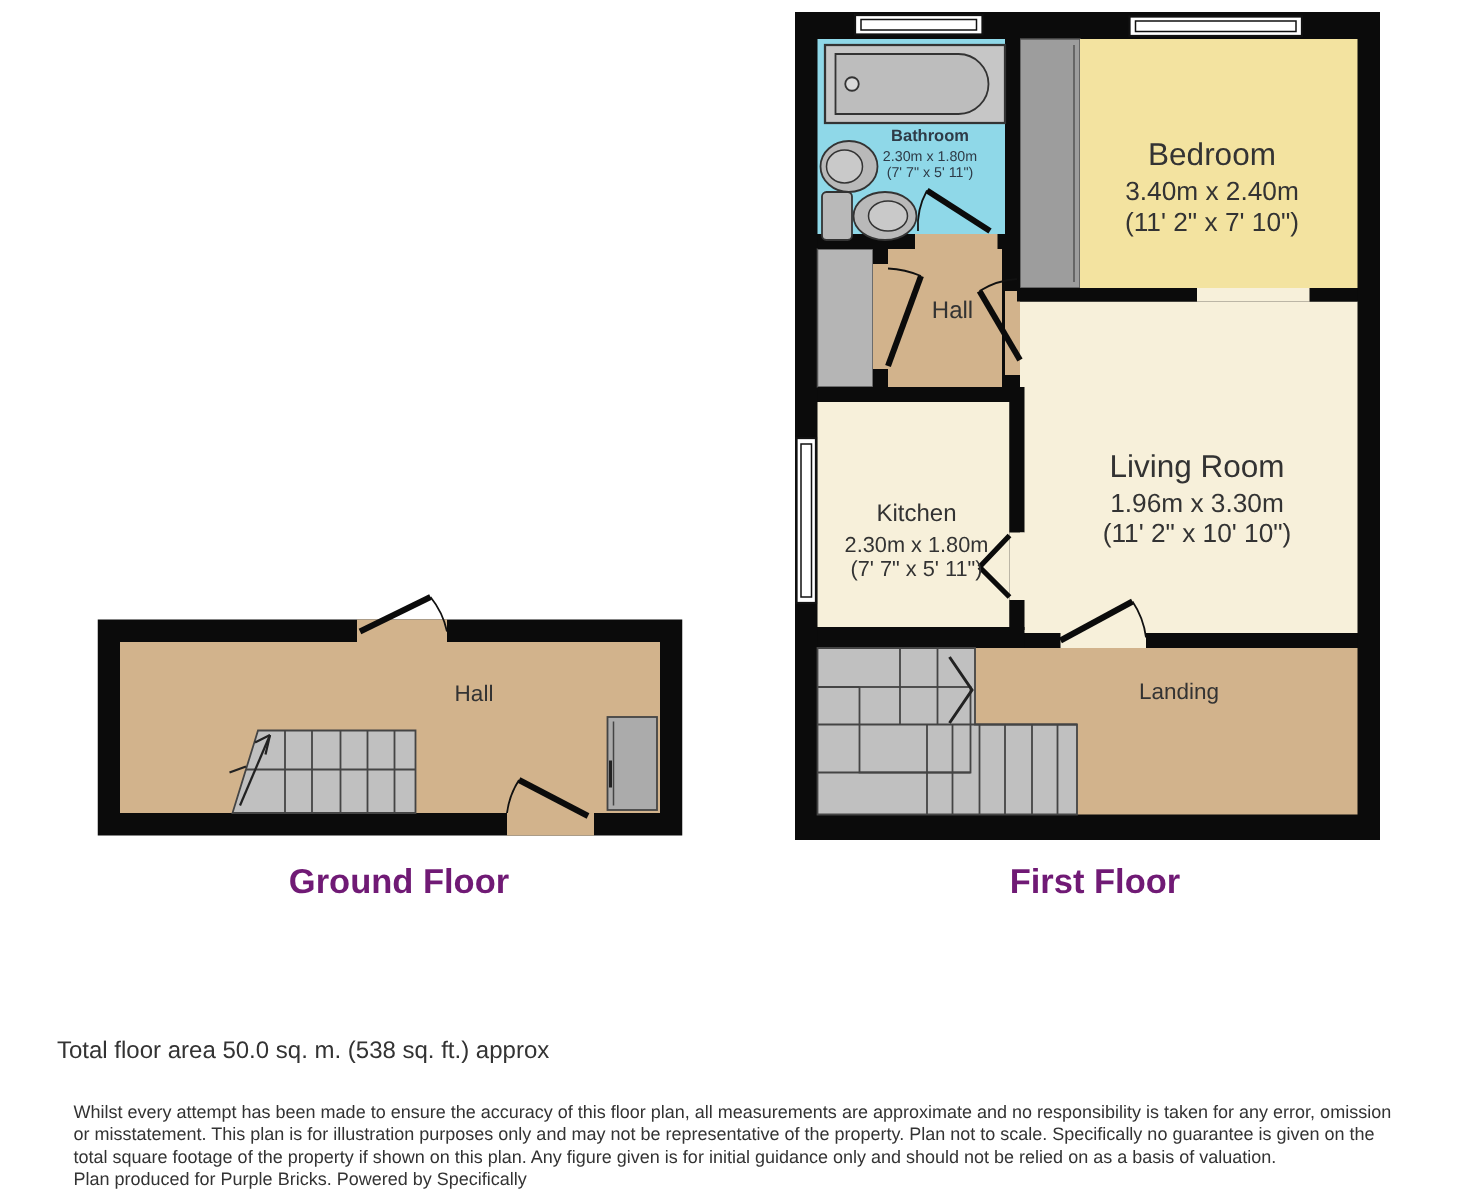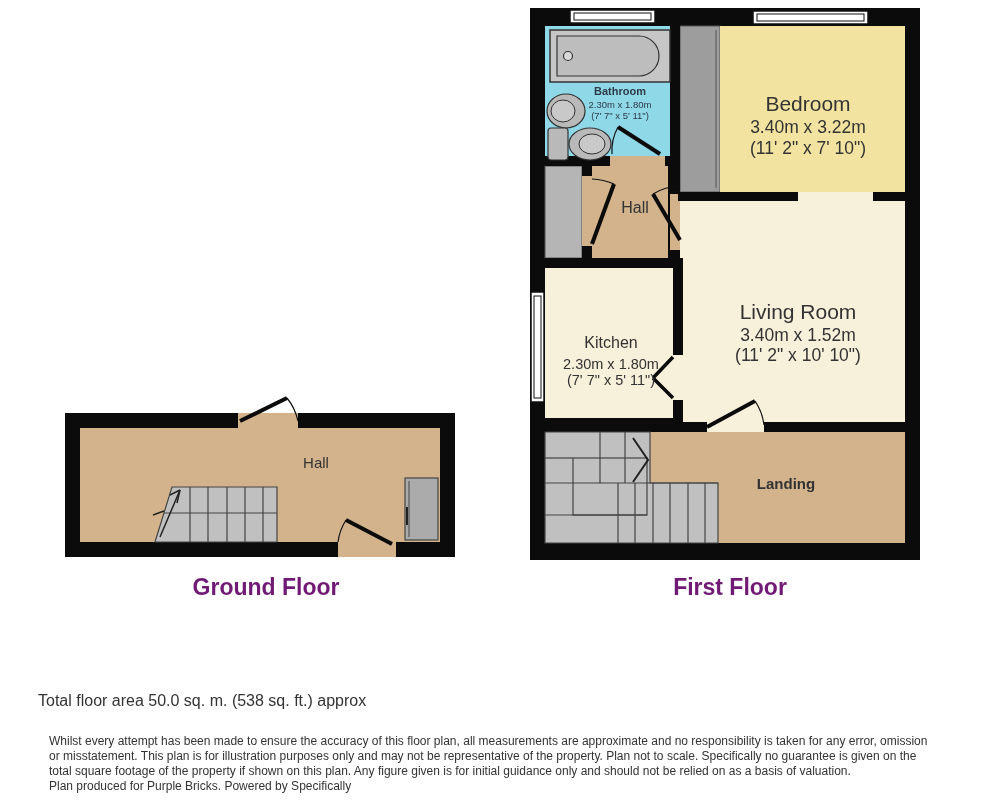--- a/index.html
+++ b/index.html
@@ -160,34 +160,34 @@
       <line x1="327" y1="159" x2="281" y2="135" stroke="#0b0b0b" stroke-width="4"></line>
       <path d="M281,135 A53 53 0 0 0 273,157" fill="none" stroke="#111" stroke-width="1.2"></path>
     </g>
   </svg>
 
   <div class="lbl bath-name" style="left:620px;top:85px;">Bathroom</div>
   <div class="lbl bath-dim" style="left:620px;top:99px;">2.30m x 1.80m</div>
   <div class="lbl bath-dim" style="left:620px;top:110px;">(7' 7" x 5' 11")</div>
 
   <div class="lbl room-big" style="left:808px;top:92px;text-align:right;">Bedroom</div>
-  <div class="lbl room-dim" style="left:808px;top:117px;">3.40m x 3.22m</div>
+  <div class="lbl room-dim" style="left:808px;top:117px;">3.40m x 2.40m</div>
   <div class="lbl room-dim" style="left:808px;top:138px;">(11' 2" x 7' 10")</div>
 
   <div class="lbl room-med" style="left:635px;top:199px;">Hall</div>
 
   <div class="lbl room-med" style="left:611px;top:334px;">Kitchen</div>
   <div class="lbl kit-dim" style="left:611px;top:356px;">2.30m x 1.80m</div>
   <div class="lbl kit-dim" style="left:611px;top:372px;">(7' 7" x 5' 11")</div>
 
   <div class="lbl room-big" style="left:798px;top:300px;">Living Room</div>
-  <div class="lbl room-dim" style="left:798px;top:325px;">3.40m x 1.52m</div>
+  <div class="lbl room-dim" style="left:798px;top:325px;">1.96m x 3.30m</div>
   <div class="lbl room-dim" style="left:798px;top:345px;">(11' 2" x 10' 10")</div>
 
-  <div class="lbl room-sm" style="left:786px;top:475px;font-weight:bold;">Landing</div>
+  <div class="lbl room-sm" style="left:786px;top:453px;">Landing</div>
 
   <div class="lbl room-sm" style="left:316px;top:454px;">Hall</div>
 
   <div class="lbl floor-label" style="left:266px;top:574px;">Ground Floor</div>
   <div class="lbl floor-label" style="left:730px;top:574px;">First Floor</div>
 
   <div class="total-area">Total floor area 50.0 sq. m. (538 sq. ft.) approx</div>
 
   <div class="disclaimer">
     <span>Whilst every attempt has been made to ensure the accuracy of this floor plan, all measurements are approximate and no responsibility is taken for any error, omission or misstatement. This plan is for illustration purposes only and may not be representative of the property. Plan not to scale. Specifically no guarantee is given on the total square footage of the property if shown on this plan. Any figure given is for initial guidance only and should not be relied on as a basis of valuation.</span><br>

